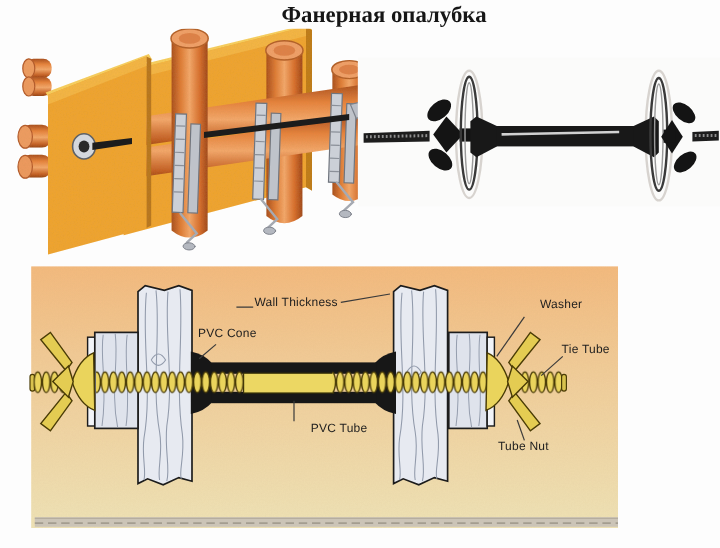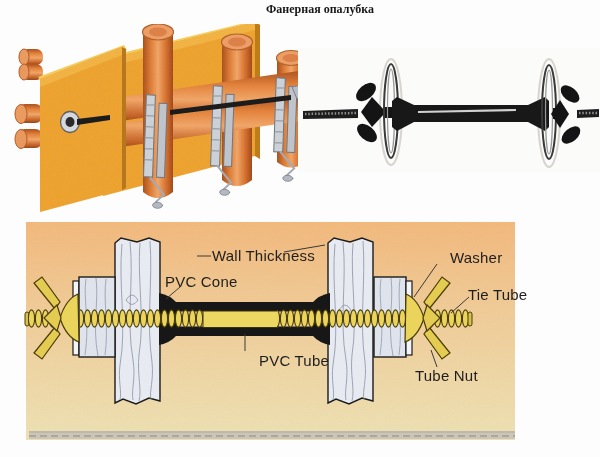--- a/index.html
+++ b/index.html
@@ -1,24 +1,24 @@
 <!DOCTYPE html>
 <html><head>
 <meta charset="utf-8">
 <style>
   html,body{margin:0;padding:0;background:#ffffff;}
   .page{position:relative;width:600px;height:457px;background:#fdfdfd;overflow:hidden;
         font-family:"Liberation Sans",sans-serif;}
   .title{position:absolute;left:40px;top:2px;width:560px;margin:0;text-align:center;
-         font-family:"Liberation Serif",serif;font-weight:bold;font-size:12px;color:#161616;}
+         font-family:"Liberation Serif",serif;font-weight:bold;font-size:19px;color:#161616;}
   .fig{position:absolute;}
   .fig-iso{left:0;top:24px;width:312px;height:192px;}
   .fig-photo{left:298px;top:48px;width:302px;height:124px;}
   .fig-diagram{left:0;top:216px;width:600px;height:241px;}
-  .lbl{position:absolute;font-size:15px;color:#1e1e1e;white-space:nowrap;letter-spacing:0.2px;}
+  .lbl{position:absolute;font-size:10px;color:#1e1e1e;white-space:nowrap;letter-spacing:0.2px;}
   .lbl-wall{left:212px;top:247px;}
   .lbl-cone{left:165px;top:273px;}
   .lbl-tube{left:215px;top:352px;padding-left:44px;}
   .lbl-washer{left:450px;top:249px;}
   .lbl-tiebolt{left:468px;top:286px;}
   .lbl-wingnut{left:415px;top:367px;}
 </style>
 </head>
 <body>
 

